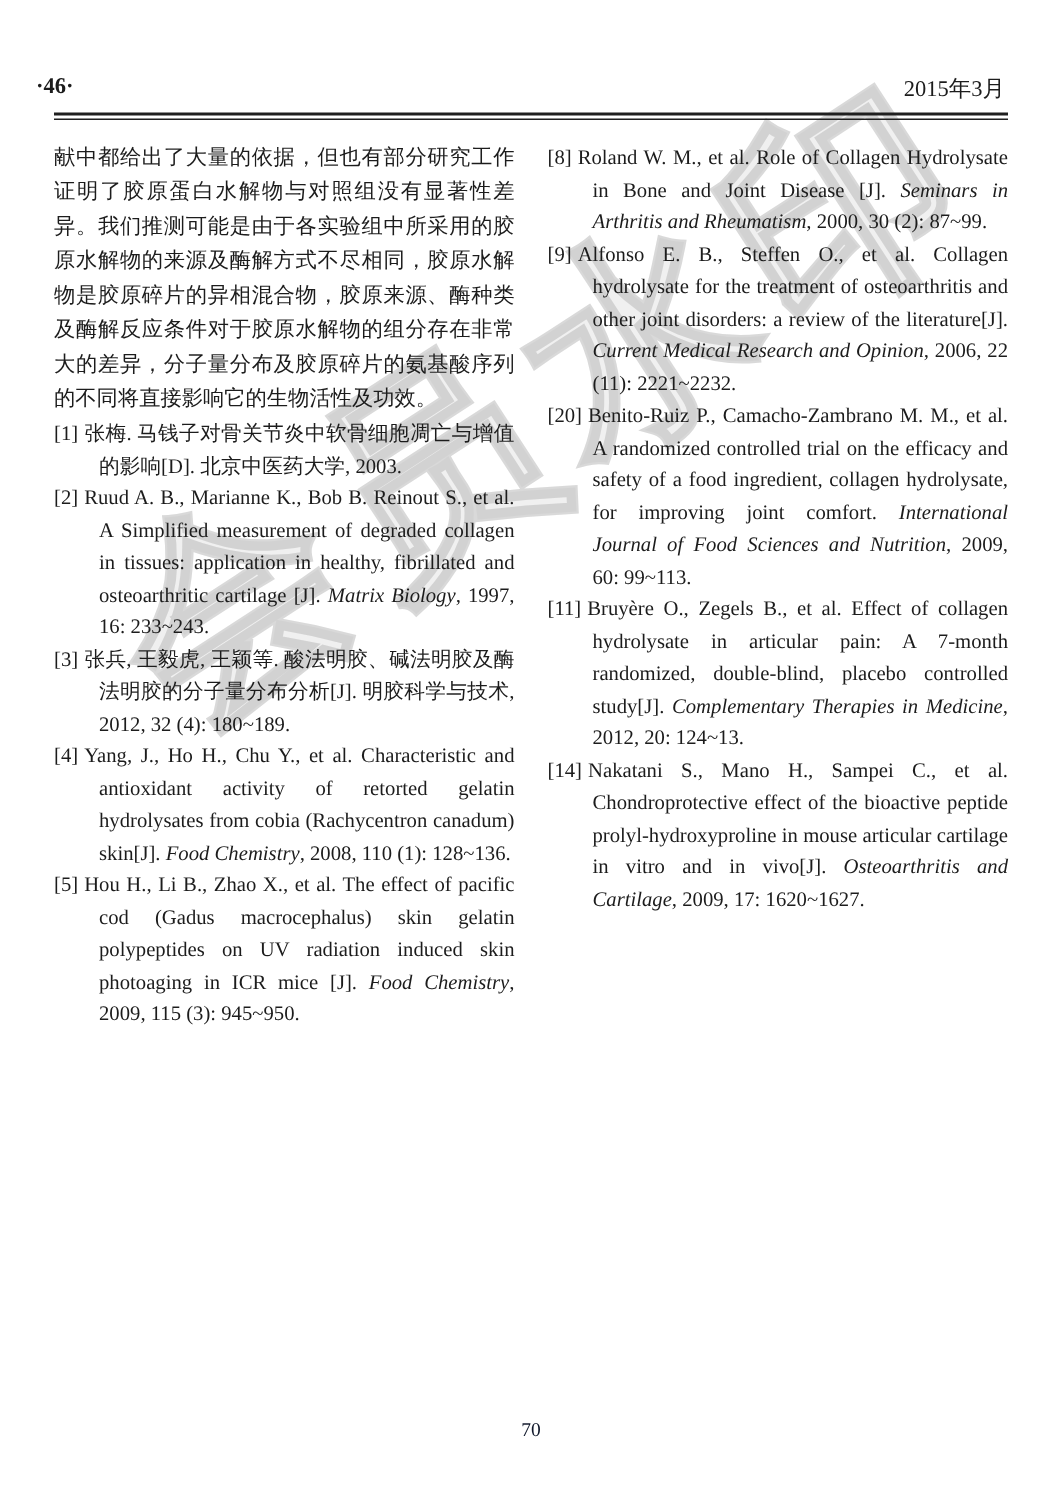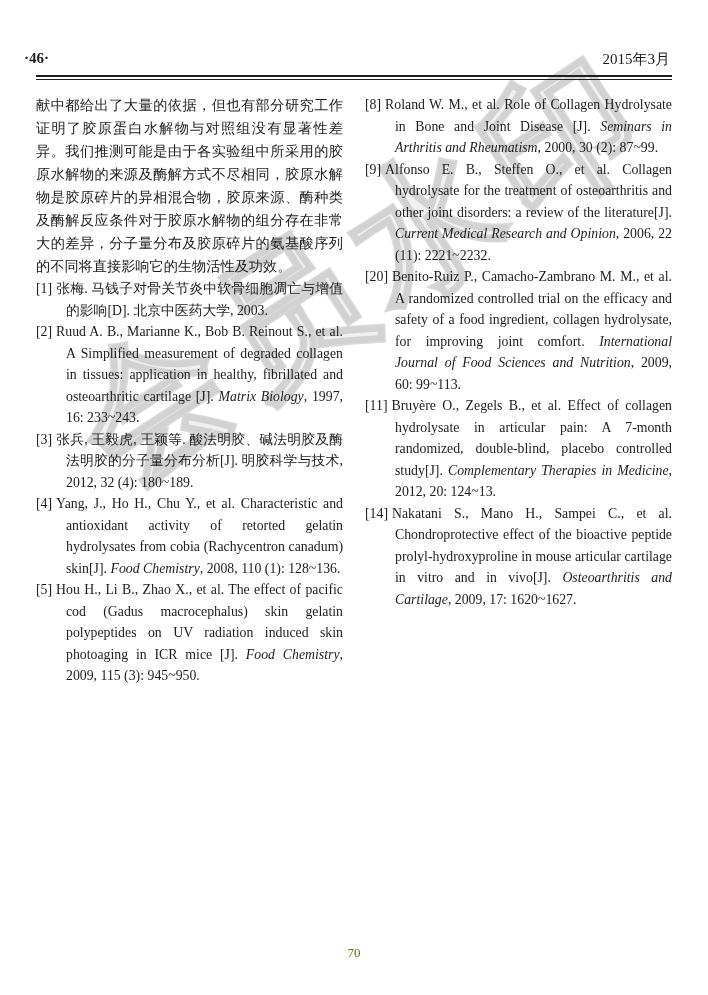--- a/index.html
+++ b/index.html
@@ -73,21 +73,21 @@
     margin:0;
   }
   .ref-label{padding-right:4px;}
   .italic{font-style:italic;}
   
   .footer{
     position:absolute;
     left:0;right:0;bottom:34px;
     text-align:center;
     font-size:13px;
-    color:#4d7c0f;
+    color:#0f172a;
     z-index:1;
     font-family:Liberation Serif, serif;
   }
 </style>
 </head>
 <body>
 
 <div class="page">
 
   <div class="watermark">会员水印</div>

